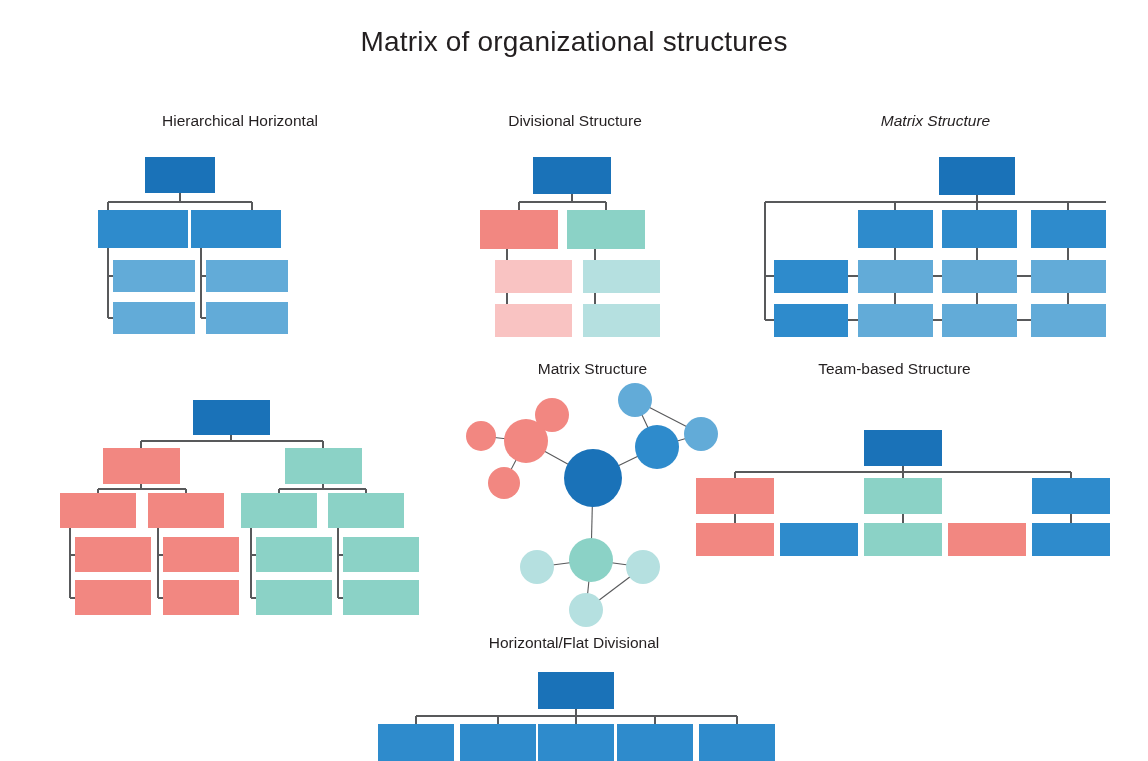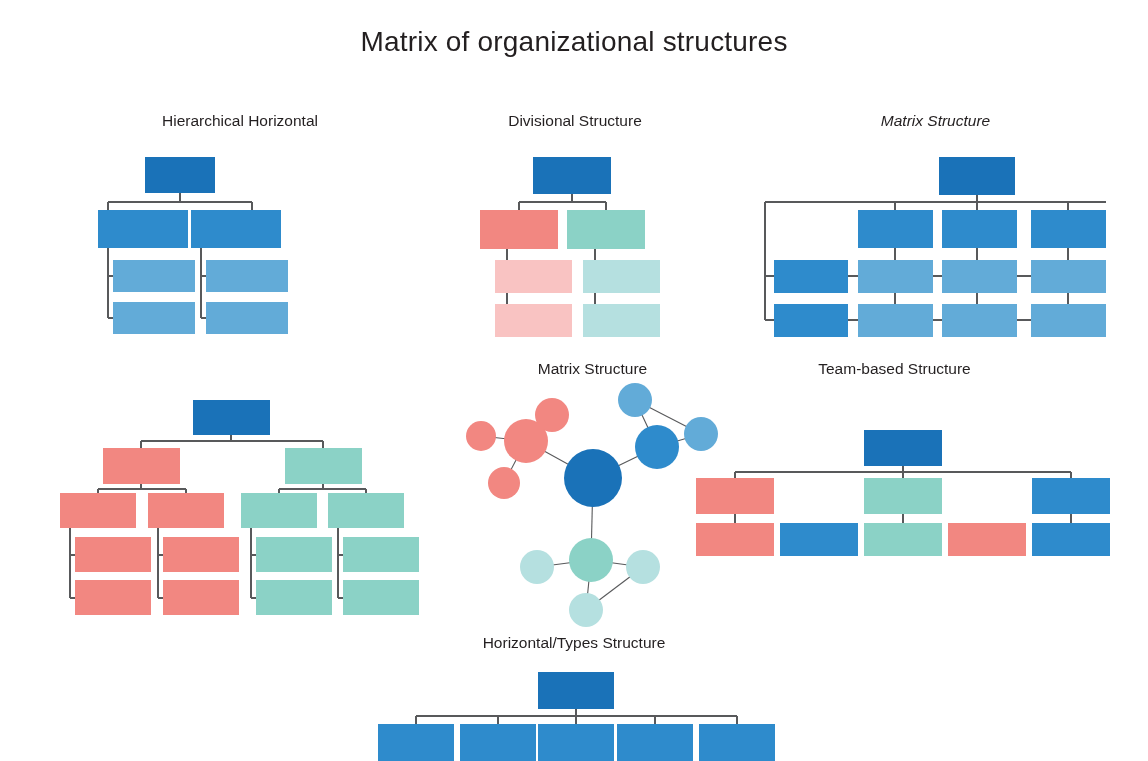--- a/index.html
+++ b/index.html
@@ -195,21 +195,21 @@
         <div class="node" style="left: 354px; top: 118px; width: 78px; height: 36px; background: rgb(46, 139, 204);"></div>
         <div class="node" style="left: 18px; top: 163px; width: 78px; height: 33px; background: rgb(242, 135, 129);"></div>
         <div class="node" style="left: 102px; top: 163px; width: 78px; height: 33px; background: rgb(46, 139, 204);"></div>
         <div class="node" style="left: 186px; top: 163px; width: 78px; height: 33px; background: rgb(139, 210, 198);"></div>
         <div class="node" style="left: 270px; top: 163px; width: 78px; height: 33px; background: rgb(242, 135, 129);"></div>
         <div class="node" style="left: 354px; top: 163px; width: 78px; height: 33px; background: rgb(46, 139, 204);"></div>
       </div>
   </div>
 
   <div class="panel" style="left:368px; top:634px; width:412px; height:127px;">
-    <div class="panel-title">Horizontal/Types Structure</div>
+    <div class="panel-title">Horizontal/Flat Divisional</div>
     <div class="diagram">
         <svg class="links" width="100%" height="100%">
           <path d="M208,75 L208,82 M48,82 L369,82 M48,82 L48,90 M130,82 L130,90 M208,82 L208,90 M287,82 L287,90 M369,82 L369,90" shape-rendering="crispEdges"></path>
         </svg>
         <div class="node" style="left: 170px; top: 38px; width: 76px; height: 37px; background: rgb(26, 114, 184);"></div>
         <div class="node" style="left: 10px; top: 90px; width: 76px; height: 37px; background: rgb(46, 139, 204);"></div>
         <div class="node" style="left: 92px; top: 90px; width: 76px; height: 37px; background: rgb(46, 139, 204);"></div>
         <div class="node" style="left: 170px; top: 90px; width: 76px; height: 37px; background: rgb(46, 139, 204);"></div>
         <div class="node" style="left: 249px; top: 90px; width: 76px; height: 37px; background: rgb(46, 139, 204);"></div>
         <div class="node" style="left: 331px; top: 90px; width: 76px; height: 37px; background: rgb(46, 139, 204);"></div>

